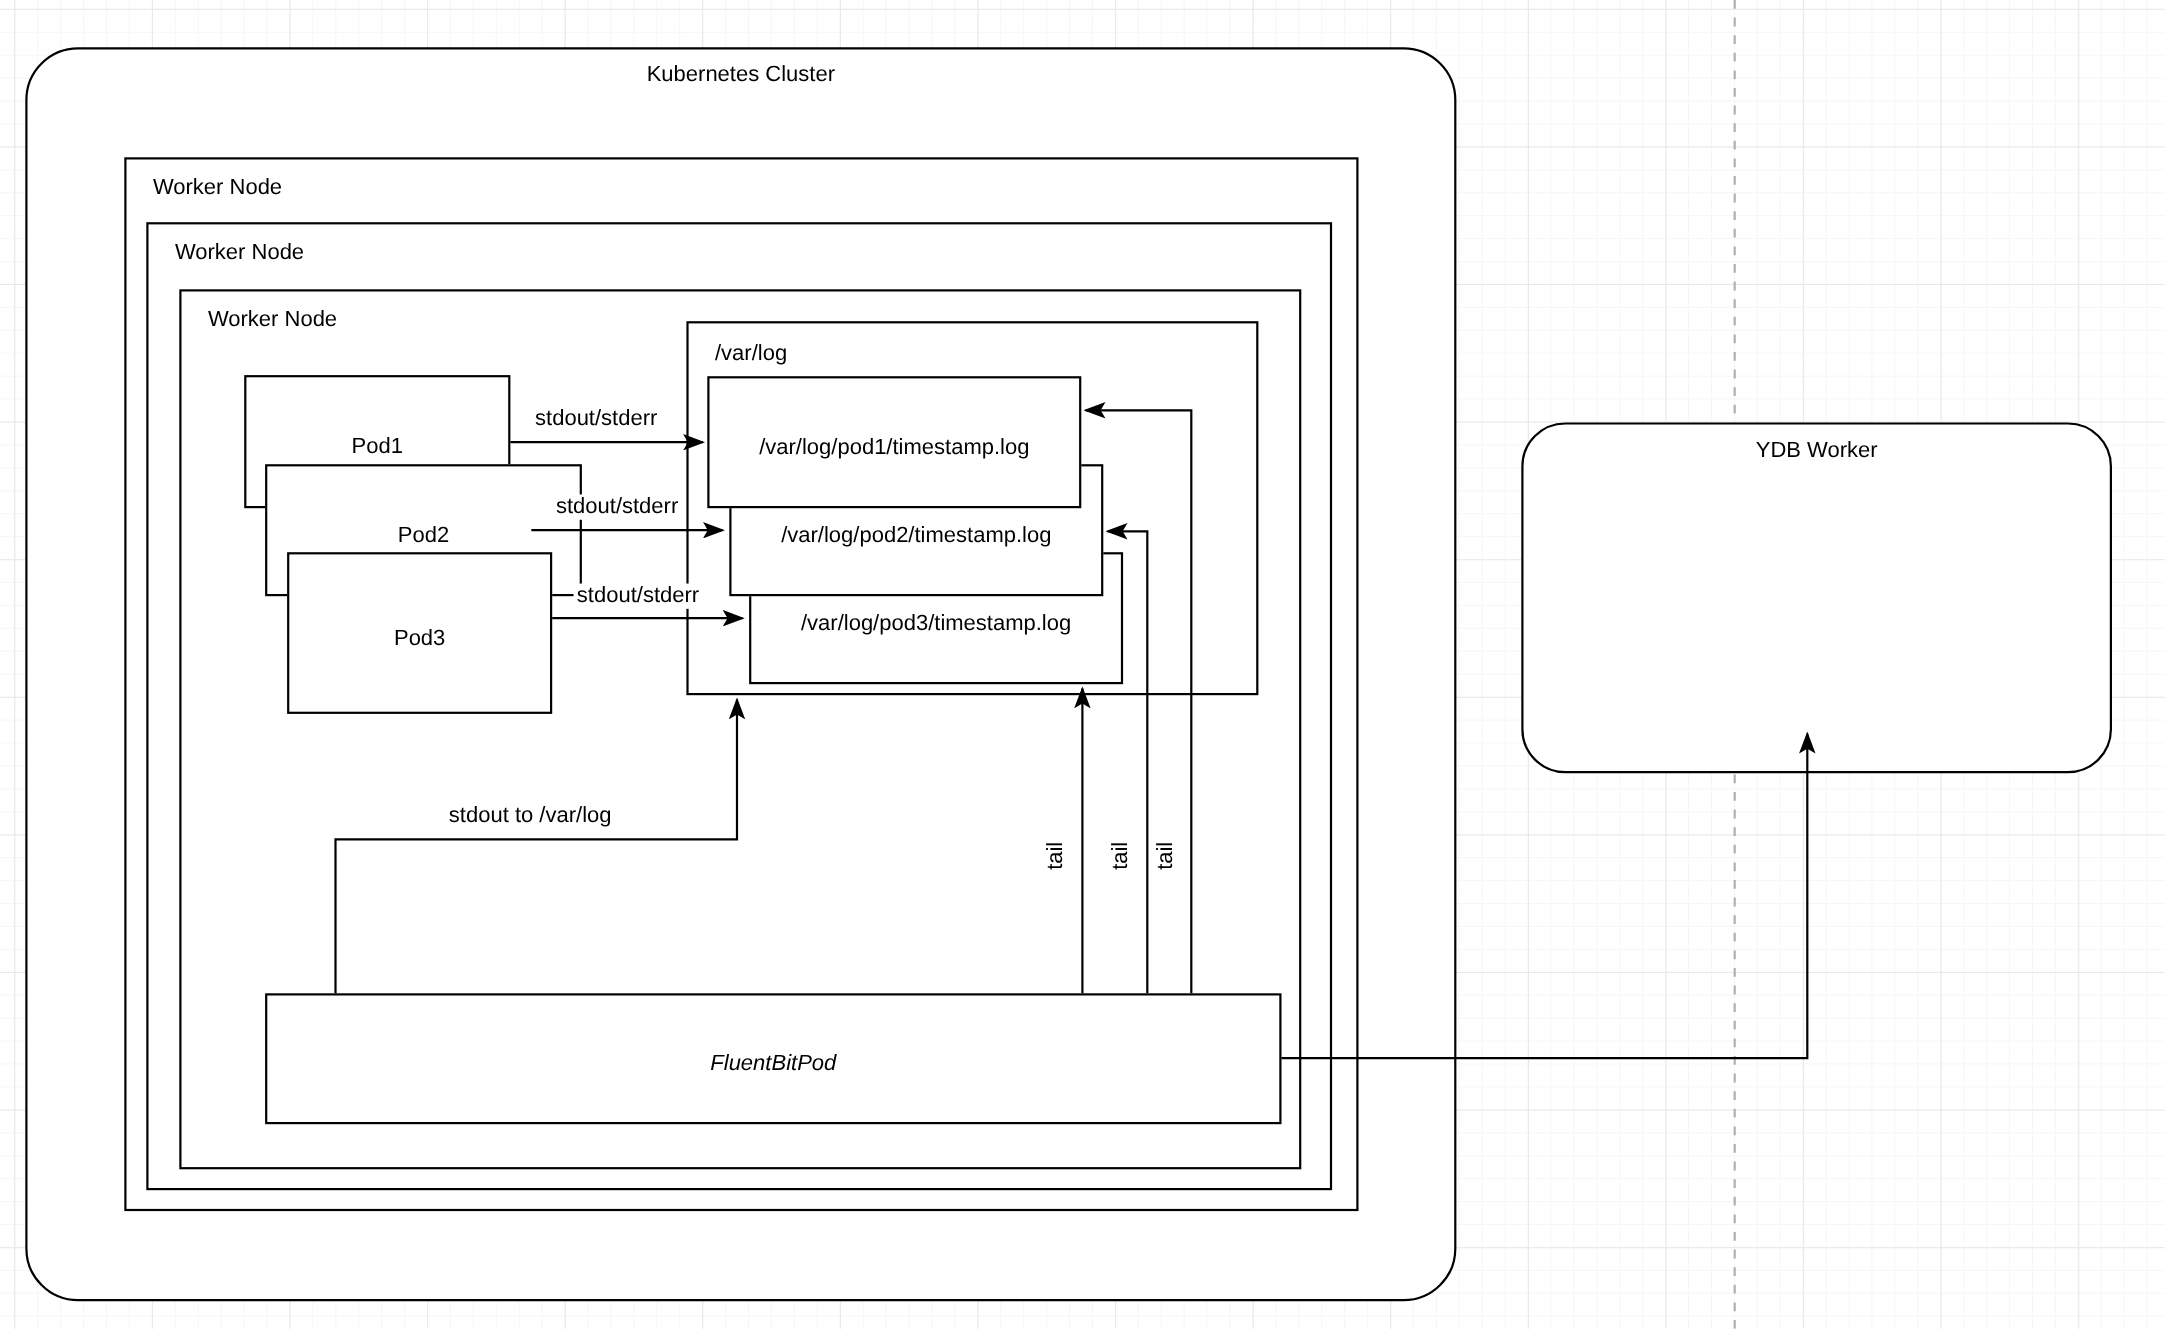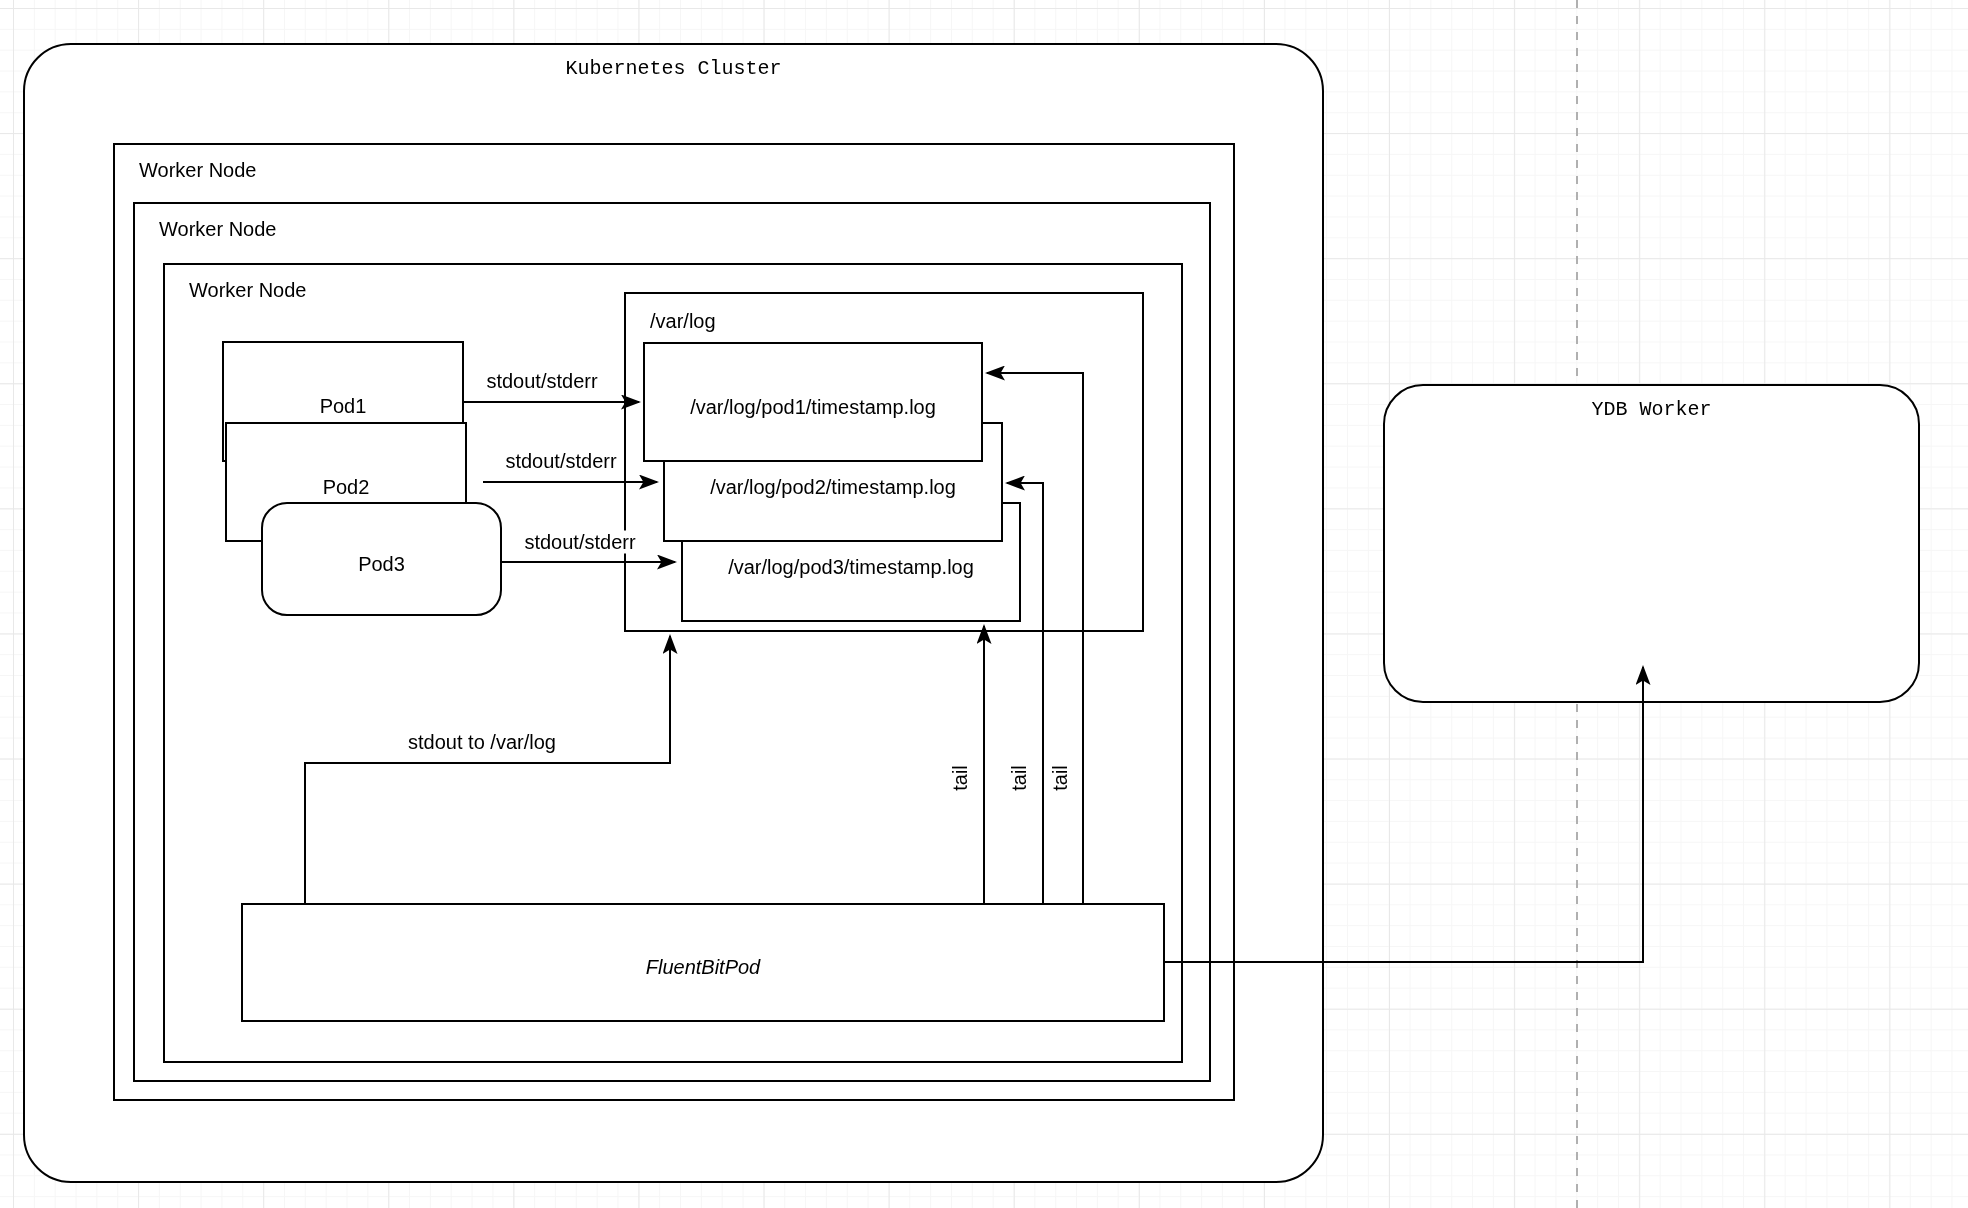--- a/index.html
+++ b/index.html
@@ -35,21 +35,20 @@
     border: 2.5px solid #000000;
   }
   .rounded-lg { border-radius: 48px; }
   .rounded-md { border-radius: 40px; }
 
   .title-label {
     position: absolute;
     left: 0; right: 0; top: 12px;
     text-align: center;
     white-space: nowrap;
-    font-family: Liberation Mono, monospace;
   }
   .corner-label {
     position: absolute;
     left: 5px; top: 14px;
     white-space: nowrap;
     margin-left: 19px;
   }
   .center-label {
     position: absolute;
     left: 0; top: 0; right: 0; bottom: 0;
@@ -115,24 +114,24 @@
   <div class="box" style="left:663px; top:422px; width:340px; height:120px;">
     <div class="center-label">/var/log/pod2/timestamp.log</div>
   </div>
   <div class="box" style="left:643px; top:342px; width:340px; height:120px;">
     <div class="center-label">/var/log/pod1/timestamp.log</div>
   </div>
 
   <div class="box" style="left:222px; top:341px; width:242px; height:121px;">
     <div class="center-label">Pod1</div>
   </div>
-  <div class="box" style="left:225px; top:422px; width:242px; height:120px;">
+  <div class="box" style="left:241px; top:422px; width:288px; height:120px;">
     <div class="center-label">Pod2</div>
   </div>
-  <div class="box" style="left:261px; top:502px; width:241px; height:114px;border-radius:26px;">
+  <div class="box" style="left:261px; top:502px; width:241px; height:147px;">
     <div class="center-label">Pod3</div>
   </div>
 
   <div class="box" style="left:241px; top:903px; width:924px; height:119px;font-style:italic;">
     <div class="center-label">FluentBitPod</div>
   </div>
 
   <div class="box rounded-md" style="left:1383px; top:384px; width:537px; height:319px;">
     <div class="title-label">YDB Worker</div>
   </div>

